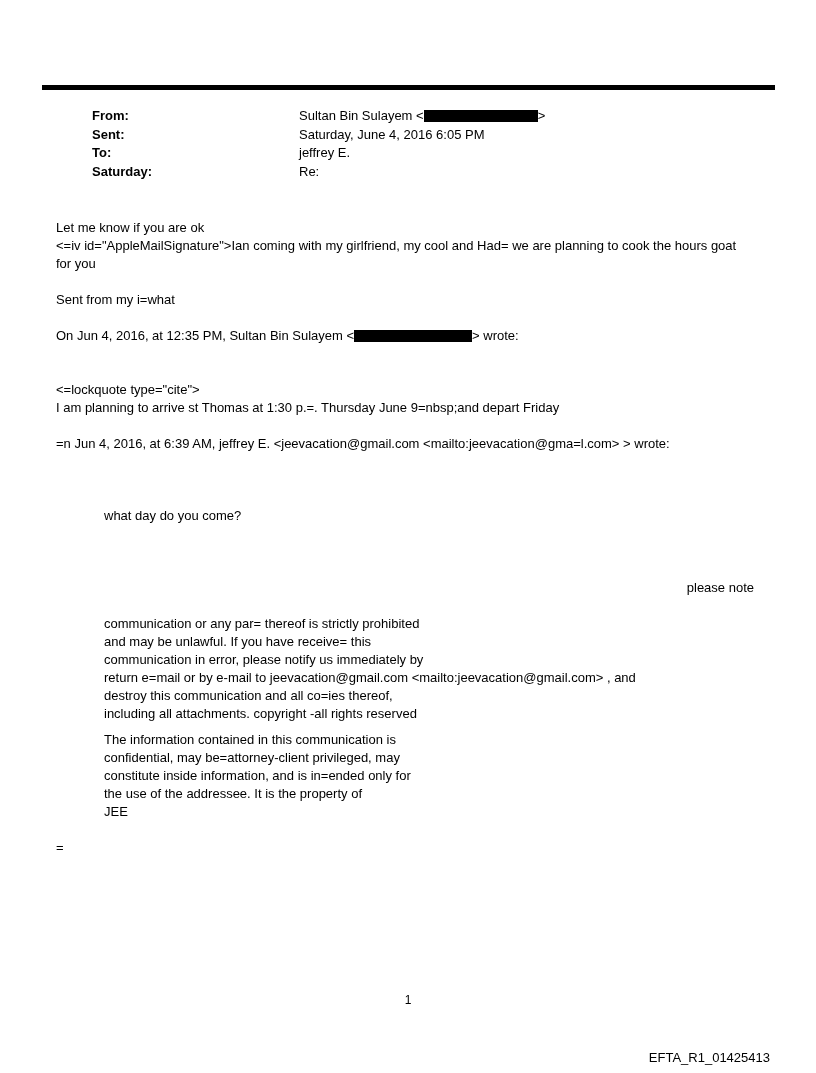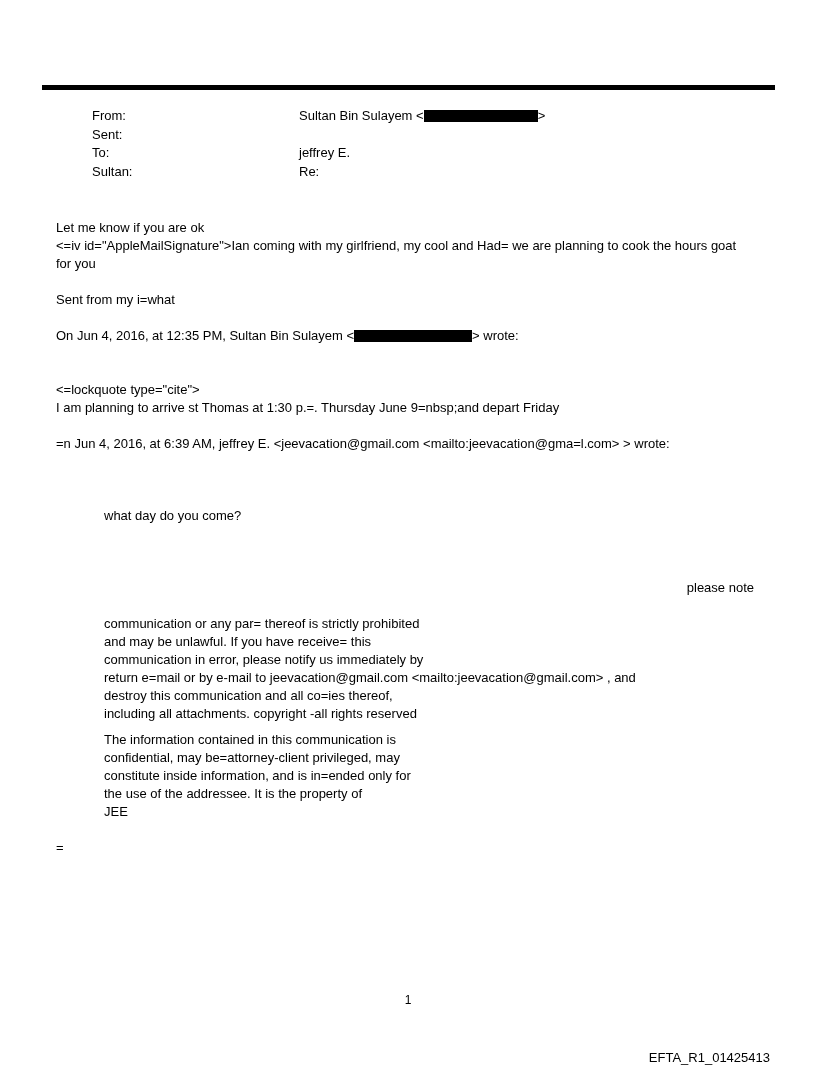--- a/index.html
+++ b/index.html
@@ -23,21 +23,21 @@
     background: #000000;
   }
   .email-header {
     position: absolute;
     left: 48px;
     top: 107px;
     width: 714px;
     line-height: 18.5px;
   }
   .hrow { display: flex; }
-  .hlabel { width: 207px; flex-shrink: 0; font-weight: normal; padding-left: 44px; }
+  .hlabel { width: 207px; flex-shrink: 0; font-weight: bold; padding-left: 44px; }
   .hvalue { flex: 1; }
   .redaction {
     display: inline-block;
     background: #000000;
     height: 12px;
     vertical-align: middle;
     margin-bottom: 2px;
   }
   .red-from { width: 114px; }
   .red-on   { width: 118px; }
@@ -77,27 +77,28 @@
 
   <div class="top-rule"></div>
 
   <div class="email-header">
     <div class="hrow">
       <span class="hlabel">From:</span>
       <span class="hvalue"><span>Sultan Bin Sulayem &lt;</span><span class="redaction red-from"></span><span>&gt;</span></span>
     </div>
     <div class="hrow">
       <span class="hlabel">Sent:</span>
+      <span class="hvalue">Saturday, June 4, 2016 6:05 PM</span>
     </div>
     <div class="hrow">
       <span class="hlabel">To:</span>
       <span class="hvalue">jeffrey E.</span>
     </div>
     <div class="hrow">
-      <span class="hlabel">Sultan:</span>
+      <span class="hlabel">Saturday:</span>
       <span class="hvalue">Re:</span>
     </div>
   </div>
 
   <div class="email-body">
     <p class="block">Let me know if you are ok
 &lt;=iv id="AppleMailSignature"&gt;Ian coming with my girlfriend, my cool and Had= we are planning to cook the hours goat
 for you</p>
 
     <p class="block mt1">Sent from my i=what</p>

